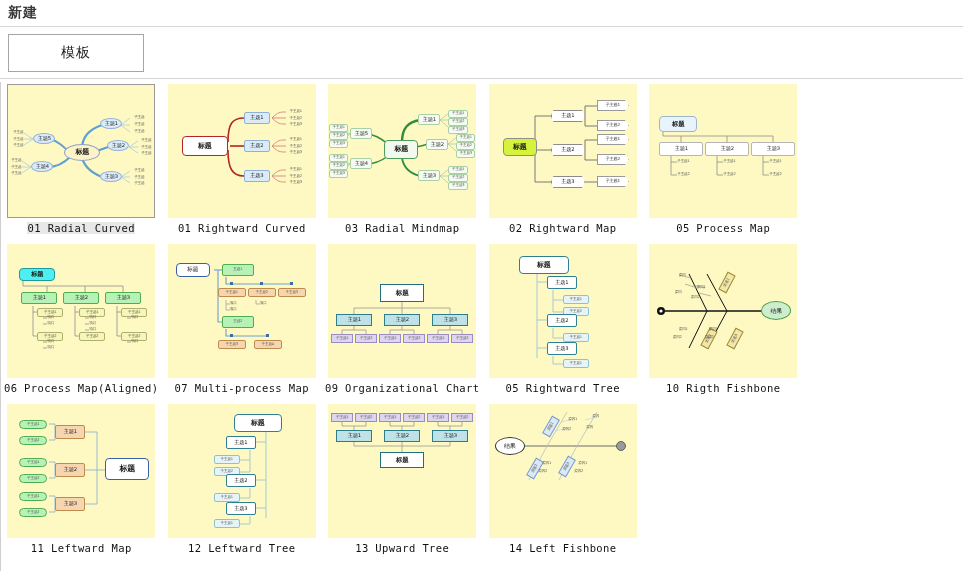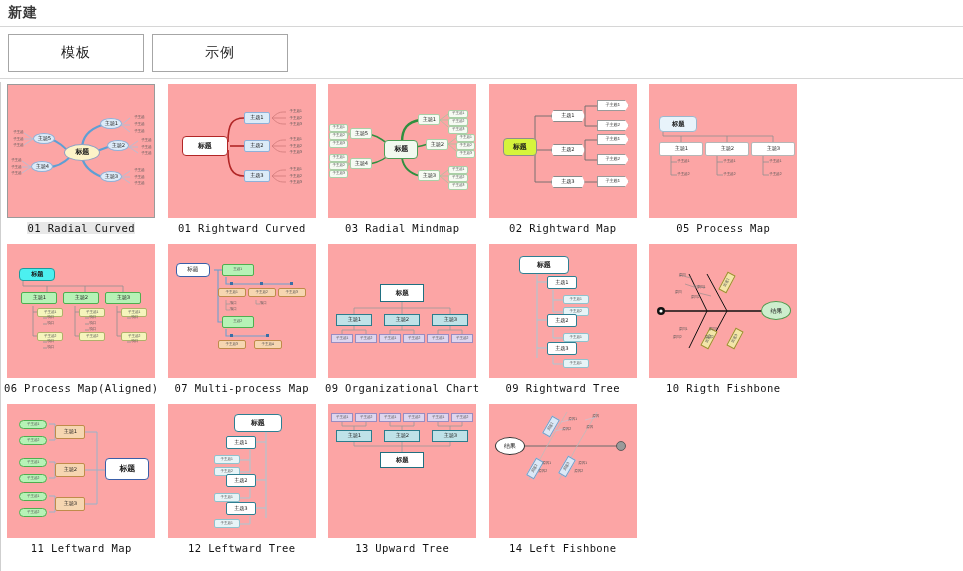--- a/index.html
+++ b/index.html
@@ -45,21 +45,21 @@
   }
   .cell{
     width:160.5px;height:160px;
     box-sizing:border-box;
     display:flex;flex-direction:column;align-items:center;
     padding-top:2px;
   }
   .thumb{
     width:148px;height:134px;
     box-sizing:border-box;
-    background:#fca5a5;
+    background:#fef9c3;
     position:relative;
     overflow:hidden;
   }
   .cell.selected .thumb{border:1px solid #9a9a9a;}
   .caption{
     margin-top:4px;
     font-family:"DejaVu Sans Mono","Liberation Mono",monospace;
     font-size:10.5px;color:#111111;letter-spacing:0.4px;
     white-space:nowrap;
   }
@@ -115,21 +115,20 @@
 </head>
 <body>
 
 <div class="page">
 
   <div class="page-title">新建</div>
   <div class="title-rule"></div>
 
   <div class="tabbar">
     <div class="tab">模板</div>
-    <div class="tab">示例</div>
   </div>
   <div class="tab-rule"></div>
 
   <div class="grid">
 
     <div class="cell selected">
       <div class="thumb">
         <svg width="148" height="134">
           <path d="M74 64 C 74 52, 82 44, 94 40" fill="none" stroke="#5e9fd4" stroke-width="2.2"></path>
           <path d="M74 68 C 80 68, 90 66, 100 62" fill="none" stroke="#5e9fd4" stroke-width="2"></path>
@@ -458,21 +457,21 @@
         </svg>
         <div class="nd rr c-tealring t-lbl" style="left:30px;top:12px;width:50px;height:18px;font-size:7px;">标题</div>
         <div class="nd rr2 c-tealring m-lbl" style="left:58px;top:32px;width:30px;height:13px;border-width:1px;">主题1</div>
         <div class="nd rr2 c-tealsub xs-lbl" style="left:74px;top:51px;width:26px;height:9px;">子主题1</div>
         <div class="nd rr2 c-tealsub xs-lbl" style="left:74px;top:63px;width:26px;height:9px;">子主题2</div>
         <div class="nd rr2 c-tealring m-lbl" style="left:58px;top:70px;width:30px;height:13px;border-width:1px;">主题2</div>
         <div class="nd rr2 c-tealsub xs-lbl" style="left:74px;top:89px;width:26px;height:9px;">子主题1</div>
         <div class="nd rr2 c-tealring m-lbl" style="left:58px;top:98px;width:30px;height:13px;border-width:1px;">主题3</div>
         <div class="nd rr2 c-tealsub xs-lbl" style="left:74px;top:115px;width:26px;height:9px;">子主题1</div>
       </div>
-      <div class="caption">09 Rightward Tree</div>
+      <div class="caption">05 Rightward Tree</div>
     </div>
 
     <div class="cell">
       <div class="thumb">
         <svg width="148" height="134">
           <path d="M12 67 L114 67" stroke="#111" stroke-width="1.3" fill="none"></path>
           <g stroke="#111" stroke-width="1" fill="none">
             <path d="M78 67 L58 30"></path>
             <path d="M58 67 L40 30"></path>
             <path d="M78 67 L58 104"></path>

